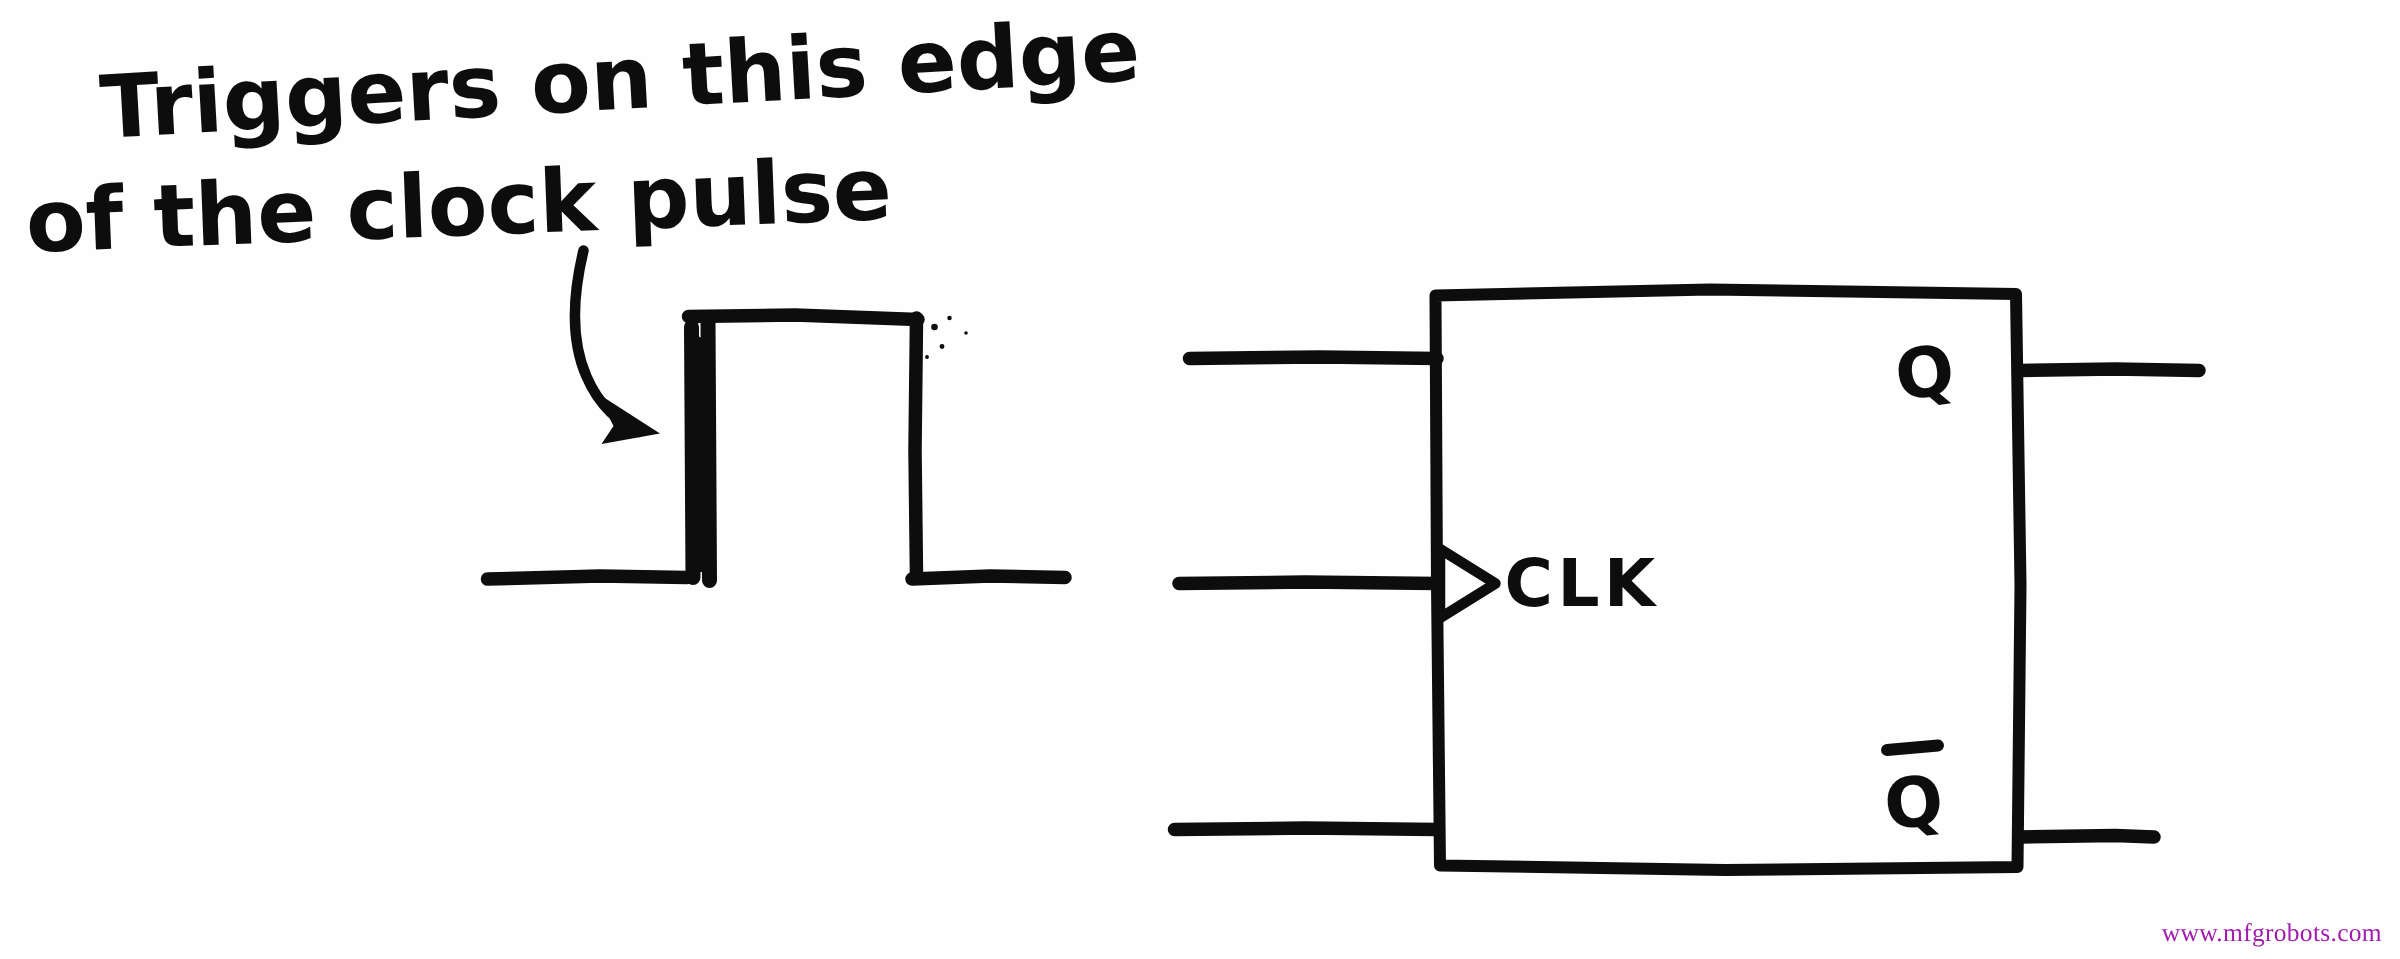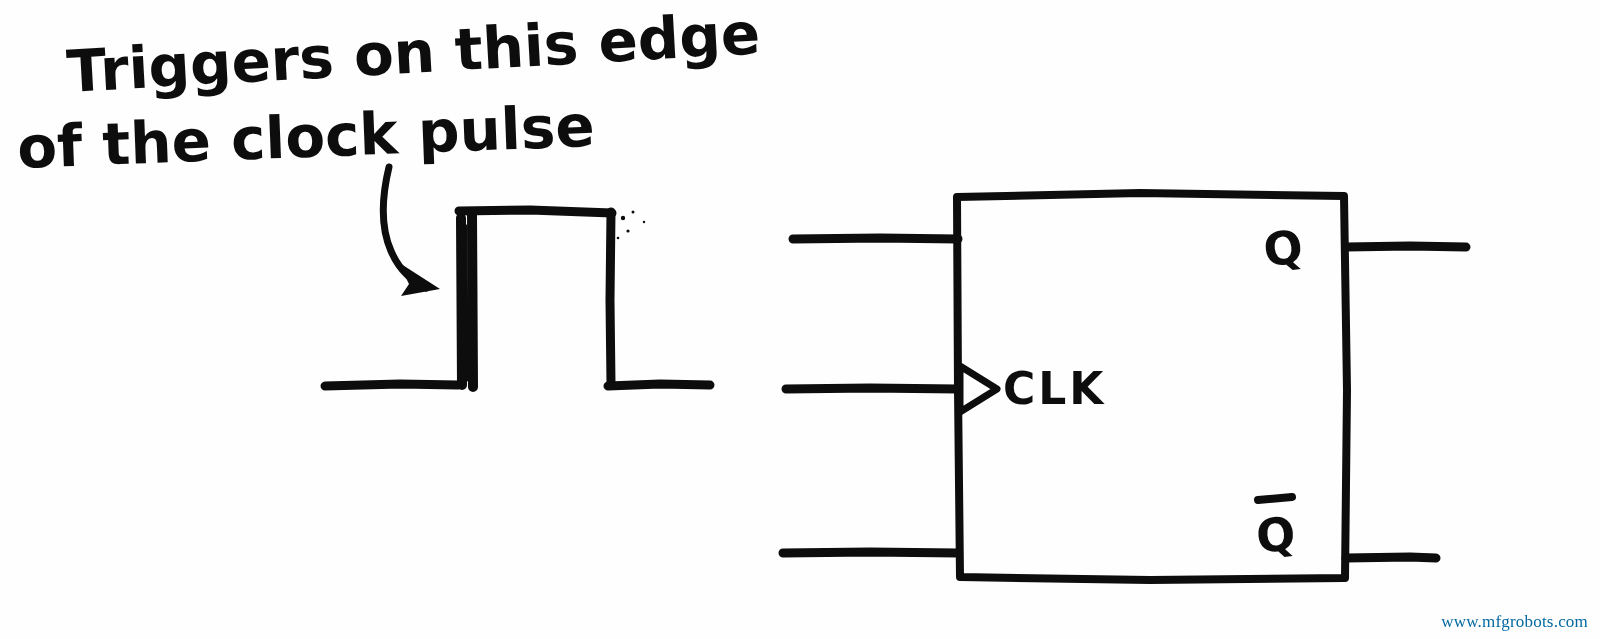--- a/index.html
+++ b/index.html
@@ -39,21 +39,21 @@
     font-family: "DejaVu Sans", sans-serif;
     fill: #0d0d0d;
     font-weight: 700;
   }
   .watermark {
     position: absolute;
     right: 12px;
     bottom: 7px;
     font-family: "Liberation Serif", serif;
     font-size: 17px;
-    color: #0369a1;
+    color: #a21caf;
     letter-spacing: 0.2px;
     white-space: nowrap;
   }
 </style>
 </head>
 <body>
 
 <div id="canvas">
 
   <svg class="layer" viewBox="0 0 1600 639">

